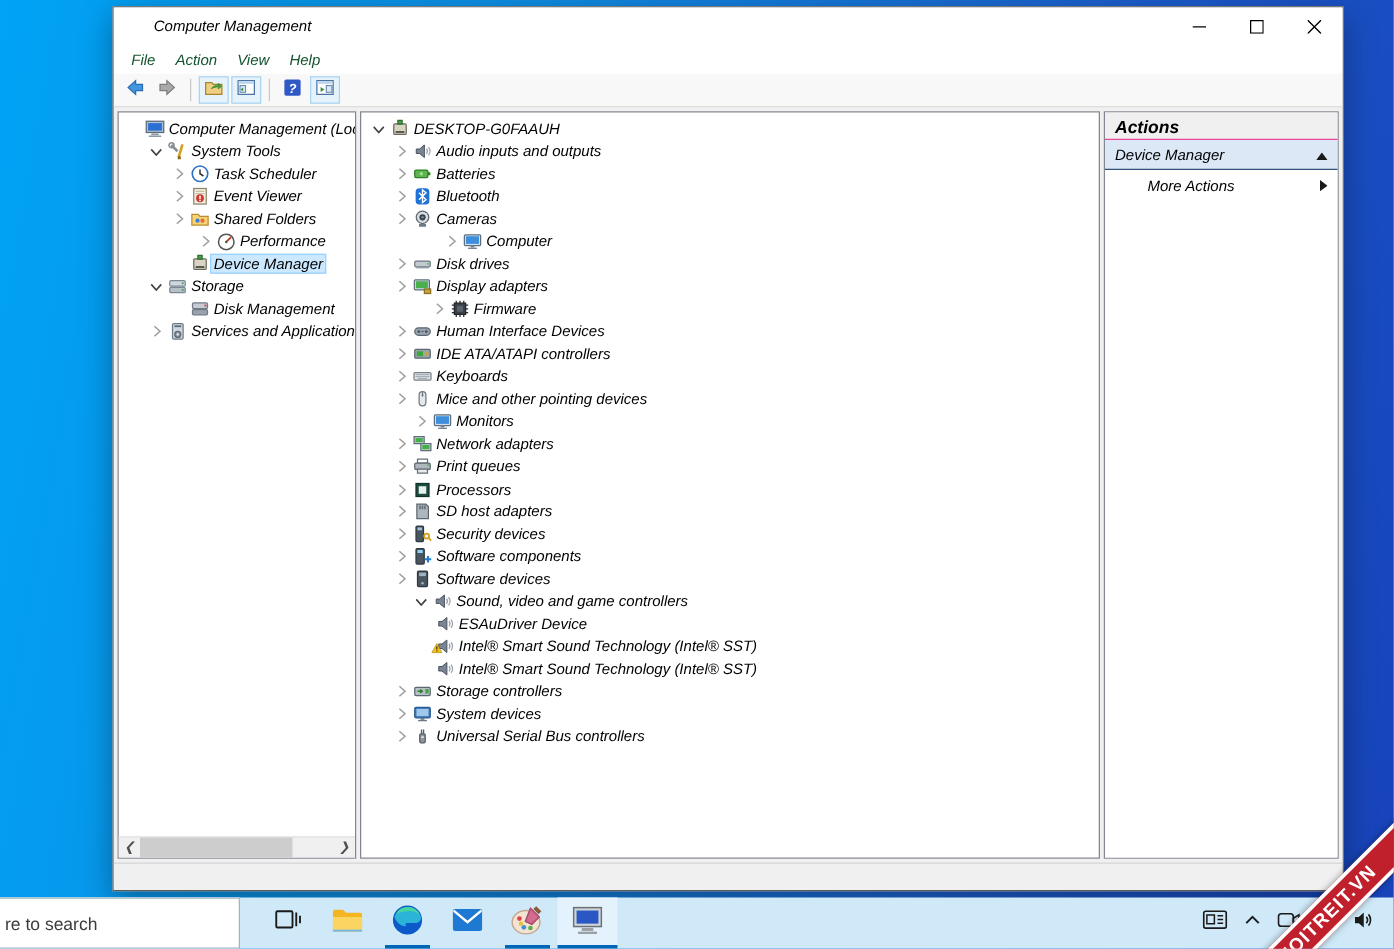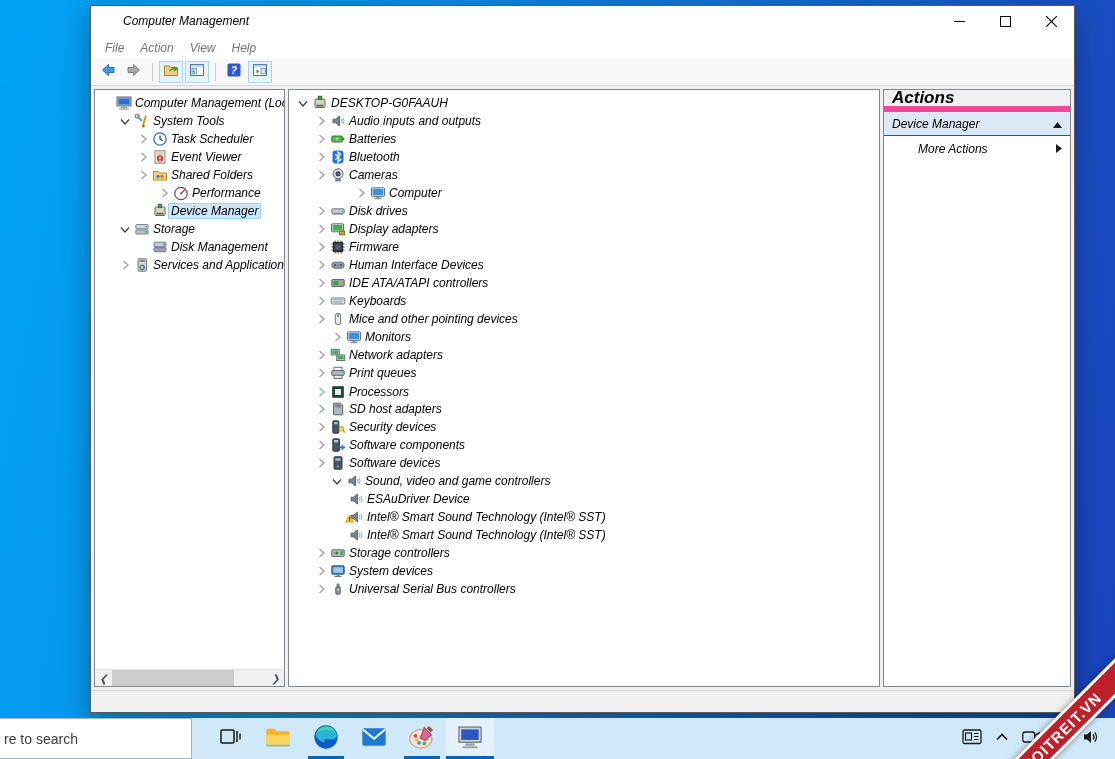--- a/index.html
+++ b/index.html
@@ -10,21 +10,21 @@
   .window { position:absolute; left:90px; top:5px; width:985px; height:708px;
             background:#fff; border:1px solid #5a5a5a; box-shadow:0 8px 24px rgba(0,0,0,.35);
             display:flex; flex-direction:column;font-style:italic; }
   .titlebar { height:30px; background:#fff; display:flex; align-items:center; padding-left:8px; flex:0 0 auto; }
   .titlebar .app-icon { width:18px; height:18px; margin-right:6px; }
   .titlebar .title { font-size:12px; color:#000; flex:1; }
   .win-controls { display:flex; height:100%; }
   .win-btn { width:46px; height:100%; display:flex; align-items:center; justify-content:center; cursor:default; }
 
   .menubar { height:23px; background:#fff; display:flex; align-items:center; padding-left:6px; font-size:12px; flex:0 0 auto; }
-  .menu-item { padding:3px 8px; color:#737373; }
+  .menu-item { padding:3px 8px; color:#14532d; }
 
   .toolbar { height:27px; background:#f8f8f8; border-bottom:1px solid #d4d4d4; display:flex; align-items:center; padding-left:5px; gap:2px; flex:0 0 auto; }
   .tb-btn { width:24px; height:22px; display:flex; align-items:center; justify-content:center; border:1px solid transparent; }
   .tb-btn.boxed { border:1px solid #a8d4f2; background:#e7f3fb; }
   .tb-sep { width:1px; height:18px; background:#c9c9c9; margin:0 4px; }
 
   .main { flex:1; background:#f0f0f0; display:flex; padding:3px; gap:3px; overflow:hidden; }
   .pane { background:#fff; border:1px solid #828790; }
   .left-pane { width:191px; flex:0 0 auto; display:flex; flex-direction:column; }
   .left-tree { flex:1; overflow:hidden; padding-top:4px; }
@@ -33,21 +33,21 @@
 
   
   .trow { height:18px; display:flex; align-items:center; font-size:12px; color:#000; white-space:nowrap; overflow:hidden; }
   .texp { width:16px; height:16px; flex:0 0 16px; display:flex; align-items:center; justify-content:center; }
   .ticon { width:17px; height:16px; flex:0 0 17px; display:flex; align-items:center; justify-content:center; position:relative; }
   .tlabel { padding:1px 3px; }
   .trow.selected .tlabel { background:#cce8ff; border:1px solid #99d1ff; padding:0 2px; }
   .warn-badge { position:absolute; left:-2px; bottom:-1px; }
 
   
-  .actions-header { height:22px; background:#f0f0f0; border-bottom:6px solid #ec4899; display:flex; align-items:center; padding:0 8px; font-size:17px; font-weight:bold; }
+  .actions-header { height:22px; background:#f0f0f0; border-bottom:1px solid #ec4899; display:flex; align-items:center; padding:0 8px; font-size:14px; font-weight:bold; }
   .actions-section { height:24px; background:#dce8f6; border-bottom:1px solid #30517a; display:flex; align-items:center; padding:0 8px; font-size:12px; }
   .actions-section .sec-label { flex:1; }
   .actions-body { flex:1; background:#fff; }
   .actions-item { height:26px; display:flex; align-items:center; font-size:12px; padding-left:34px; padding-right:8px; }
   .actions-item .ai-label { flex:1; }
 
   
   .hscroll { height:17px; flex:0 0 auto; background:#f0f0f0; border-top:1px solid #e2e2e2; display:flex; align-items:stretch; }
   .hs-btn { width:17px; display:flex; align-items:center; justify-content:center; color:#505050; font-size:10px; }
   .hs-track { flex:1; position:relative; }
@@ -419,21 +419,21 @@
           </span>
           <span class="ticon">
             <svg width="16" height="16" viewBox="0 0 16 16">
               <rect x="1.5" y="2.8" width="12" height="8" rx="0.8" fill="#cfe0ef" stroke="#5f6e7d"></rect>
               <rect x="2.7" y="4" width="9.6" height="5.6" fill="#49b04d"></rect>
               <rect x="9.5" y="10.2" width="5" height="3.6" fill="#c8a43a" stroke="#8a6f20"></rect>
             </svg>
           </span>
           <span class="tlabel">Display adapters</span>
         </div>
-        <div class="trow" style="padding-left: 24px;">
+        <div class="trow" style="padding-left: 24px; margin-left: 30px;">
           <span class="texp">
             <svg width="7" height="10" viewBox="0 0 7 10">
               <path d="M1.5 1 6 5 1.5 9" fill="none" stroke="#a0a0a0" stroke-width="1.3"></path>
             </svg>
           </span>
           <span class="ticon">
             <svg width="16" height="16" viewBox="0 0 16 16">
               <rect x="3.5" y="3.5" width="9" height="9" fill="#3b4046" stroke="#23272b"></rect>
               <rect x="5.6" y="5.6" width="4.8" height="4.8" fill="#5a626c"></rect>
               <path d="M1.5 5h2M1.5 8h2M1.5 11h2M12.5 5h2M12.5 8h2M12.5 11h2M5 1.5v2M8 1.5v2M11 1.5v2M5 12.5v2M8 12.5v2M11 12.5v2" stroke="#23272b" stroke-width="1"></path>

